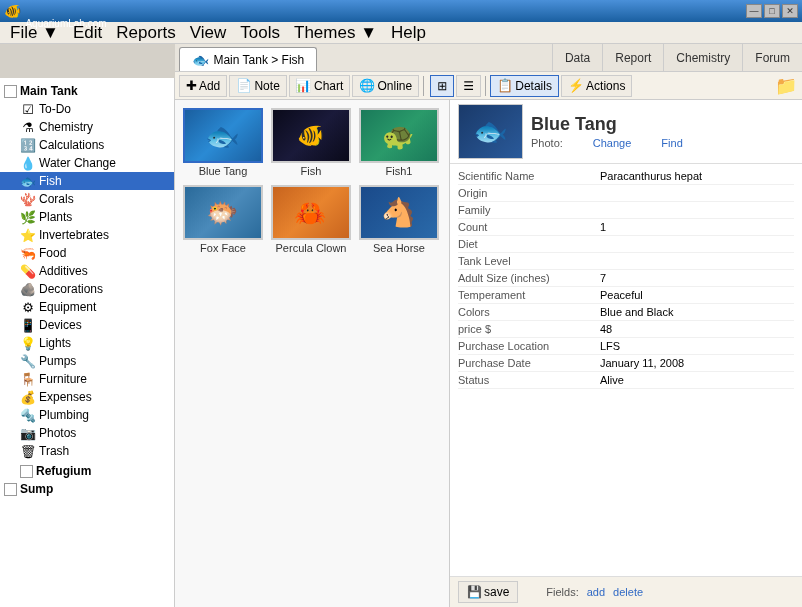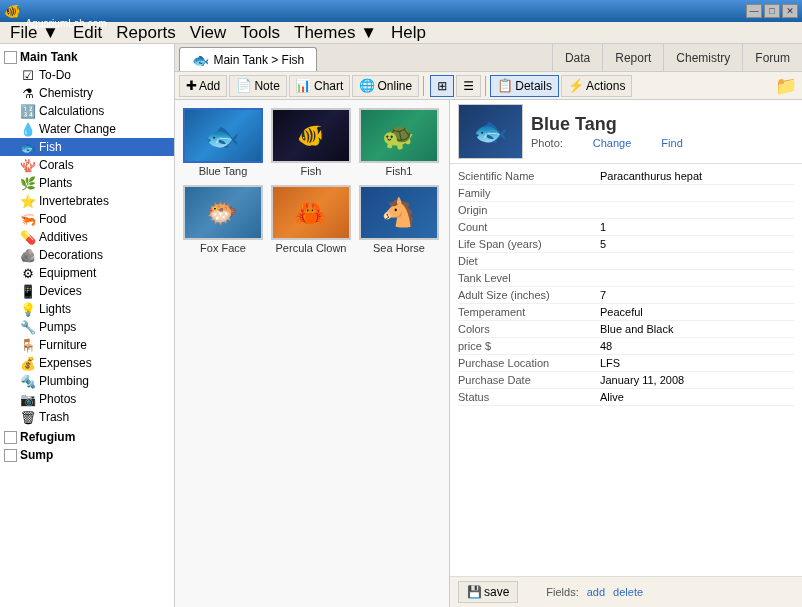--- a/index.html
+++ b/index.html
@@ -53,20 +53,21 @@
       height: calc(607px - 44px);
     }
 
     
     .sidebar {
       width: 175px;
       background: white;
       border-right: 1px solid #ccc;
       overflow-y: auto;
       flex-shrink: 0;
+      margin-top: 34px;
     }
     .sidebar-tree { padding: 4px 0; }
     .tree-item {
       display: flex;
       align-items: center;
       padding: 1px 4px;
       cursor: pointer;
       color: #000;
       white-space: nowrap;
       height: 18px;
@@ -445,21 +446,21 @@
       </div>
       <div class="tree-item indent1">
         <span class="icon">📷</span>
         <span>Photos</span>
       </div>
       <div class="tree-item indent1">
         <span class="icon">🗑</span>
         <span>Trash</span>
       </div>
 
-      <div class="tree-item root" style="padding-left: 4px; margin-top: 2px;">
+      <div class="tree-item root" style="padding-left: 20px; margin-top: 2px;">
         <span class="checkbox"></span>
         <span>Refugium</span>
       </div>
       <div class="tree-item root" style="padding-left: 4px;">
         <span class="checkbox"></span>
         <span>Sump</span>
       </div>
     </div>
   </div>
 
@@ -588,34 +589,30 @@
         </div>
 
         <div class="detail-scroll">
           <div class="detail-fields">
 
             <div class="field-row">
               <span class="field-label">Scientific Name</span>
               <span class="field-value">Paracanthurus hepat</span>
             </div>
             <div class="field-row">
+              <span class="field-label">Origin</span>
+              <span class="field-value"></span>
+            </div>
+            <div class="field-row">
               <span class="field-label">Family</span>
               <span class="field-value"></span>
             </div>
             <div class="field-row">
-              <span class="field-label">Origin</span>
-              <span class="field-value"></span>
-            </div>
-            <div class="field-row">
               <span class="field-label">Count</span>
               <span class="field-value">1</span>
-            </div>
-            <div class="field-row">
-              <span class="field-label">Life Span (years)</span>
-              <span class="field-value">5</span>
             </div>
             <div class="field-row">
               <span class="field-label">Diet</span>
               <span class="field-value"></span>
             </div>
             <div class="field-row">
               <span class="field-label">Tank Level</span>
               <span class="field-value"></span>
             </div>
             <div class="field-row">

